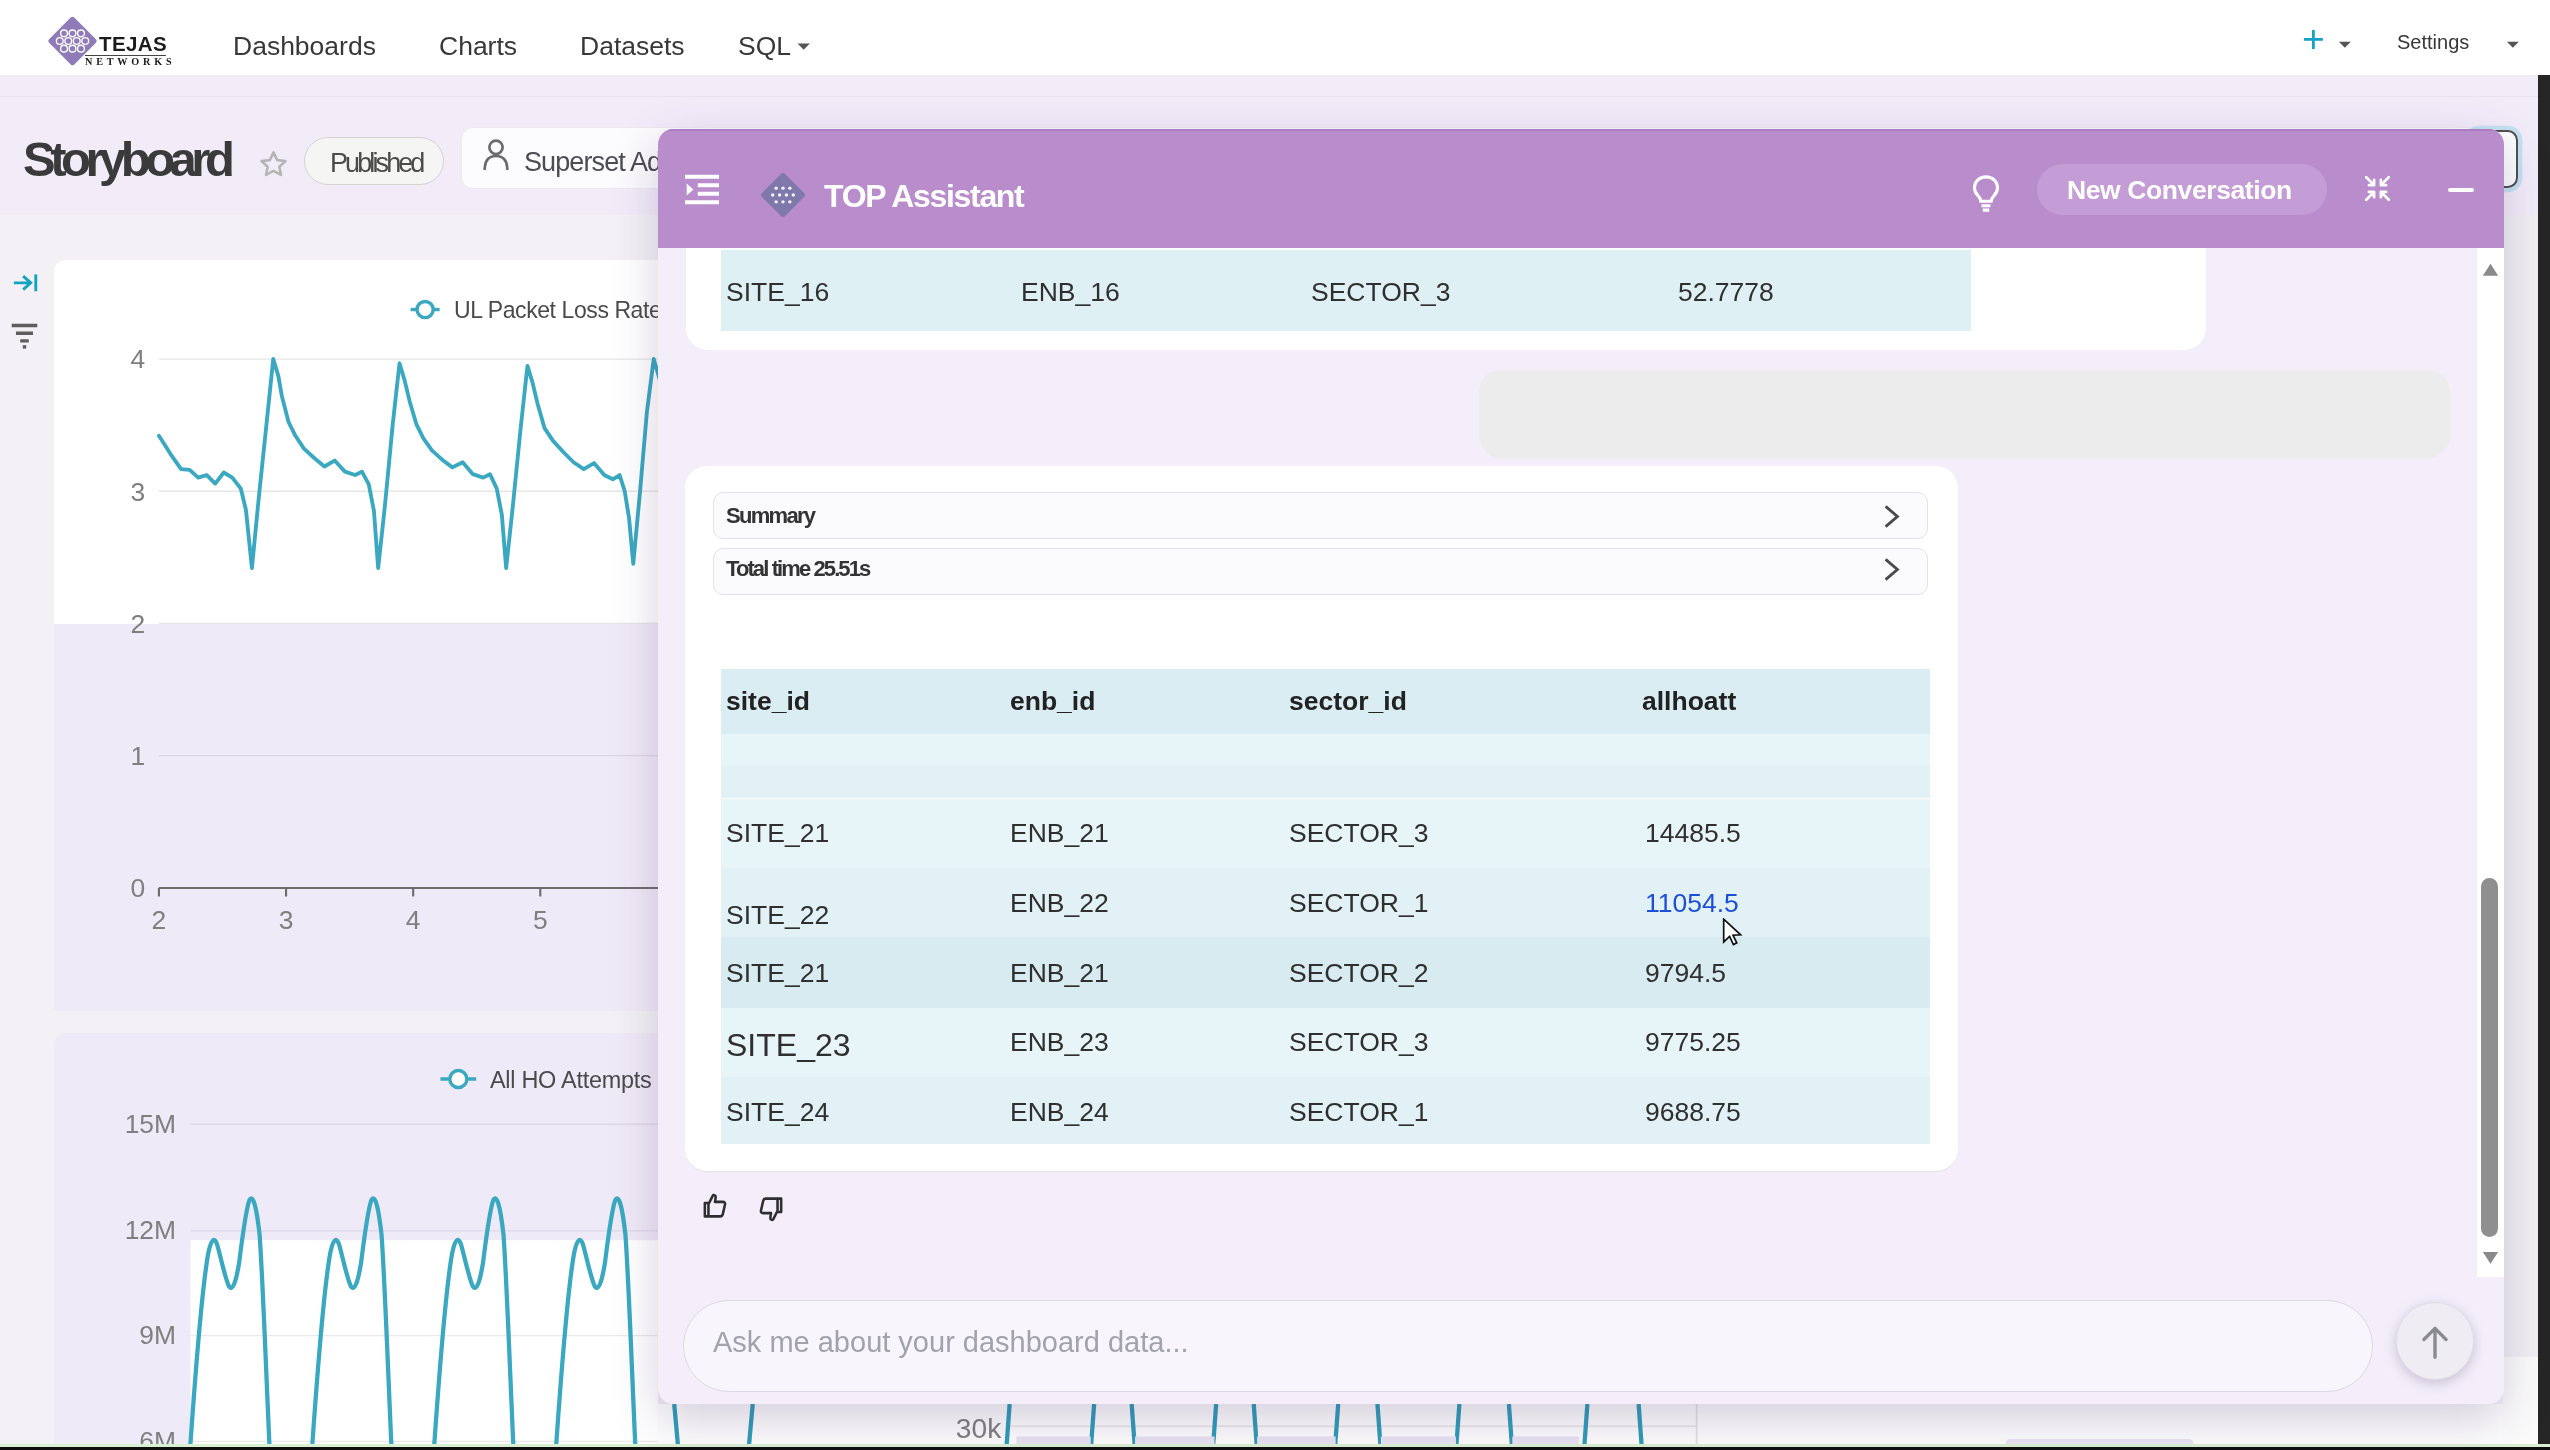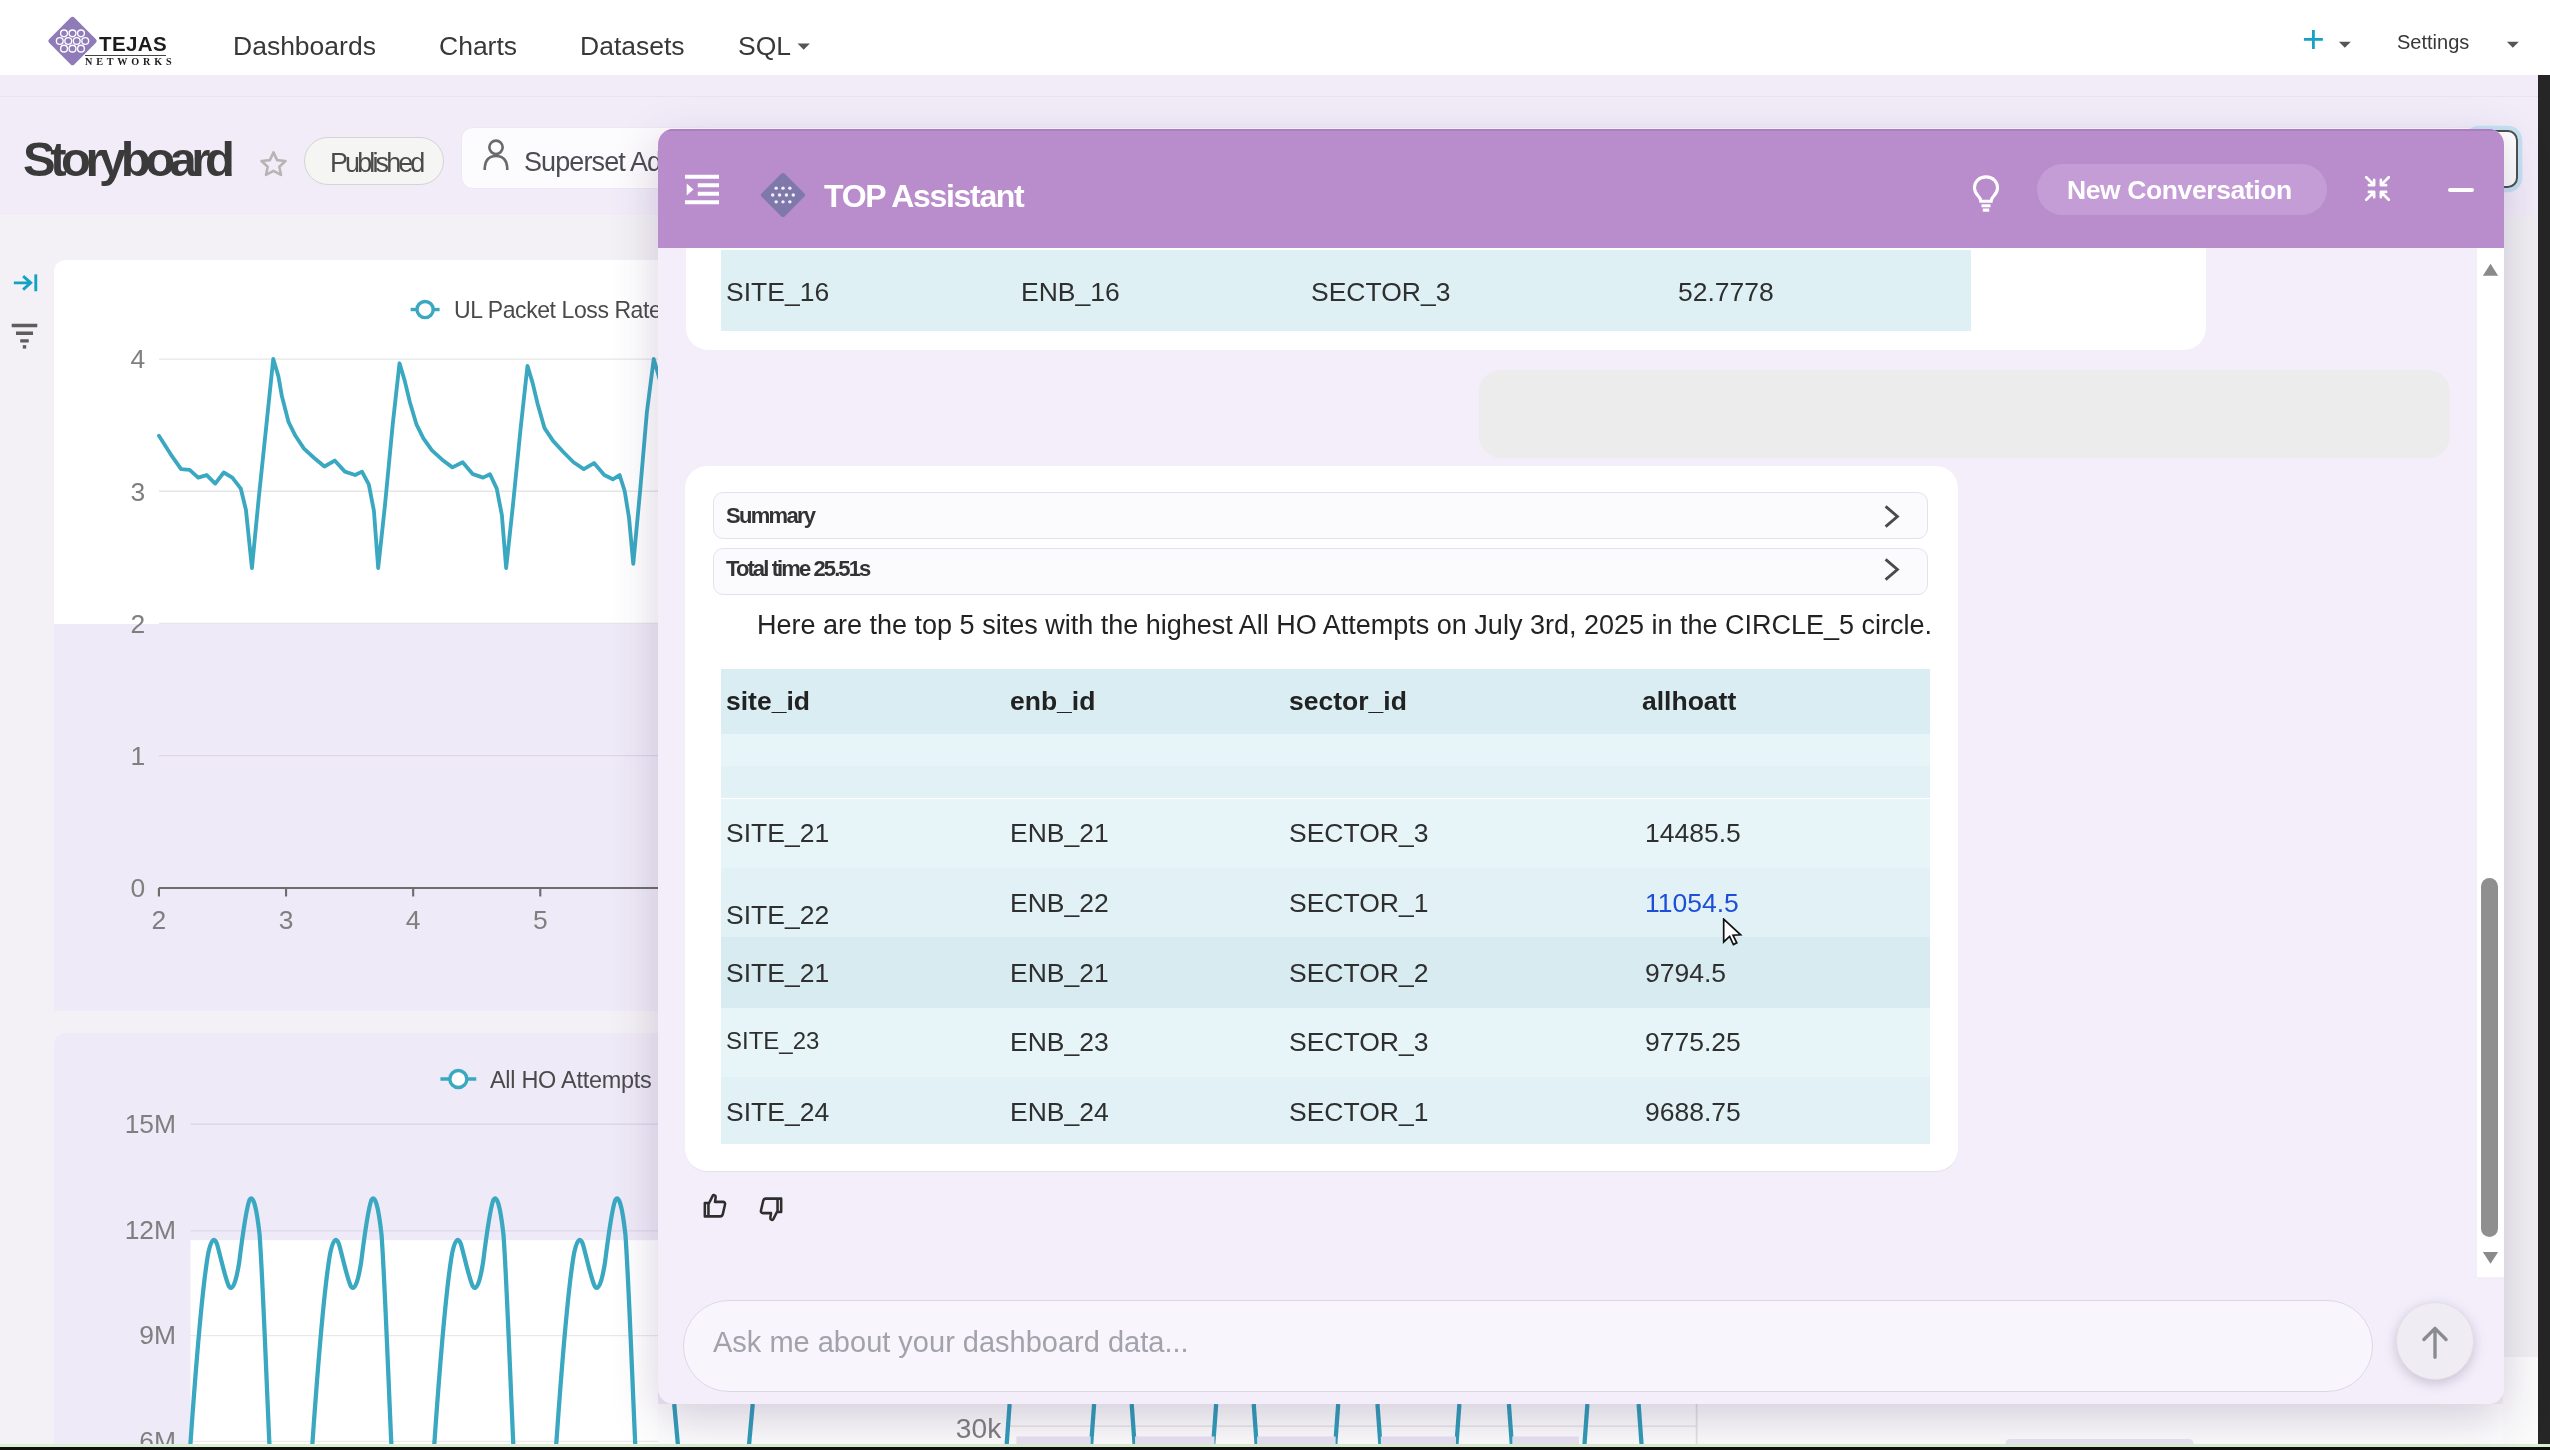--- a/index.html
+++ b/index.html
@@ -234,21 +234,20 @@
   <svg class="abs" style="left:1224px;top:374px;" width="19" height="27" viewBox="0 0 22 32">
       <path d="M4 4 L18 16 L4 28" fill="none" stroke="#4a4a4a" stroke-width="3.4"></path>
     </svg>
 
   <div class="abs" style="left:55px;top:419px;width:1215px;height:47px;background:#fbfafd;border:1.7px solid #e5dfef;border-radius:10.2px;"></div>
   <div class="abs" style="left:68px;top:427px;font-size:22px;font-weight:700;color:#333;letter-spacing:-1.9px;">Total time 25.51s</div>
   <svg class="abs" style="left:1224px;top:427px;" width="19" height="27" viewBox="0 0 22 32">
       <path d="M4 4 L18 16 L4 28" fill="none" stroke="#4a4a4a" stroke-width="3.4"></path>
     </svg>
 
-  <div class="abs" style="left:99px;top:481px;font-size:27px;color:#222;">Here are the top 5 sites with the highest All HO Attempts on July 3rd, 2025 in the CIRCLE_5 circle.</div>
 
   <div class="abs" style="left:63px;top:540px;width:1209px;height:65px;background:#d9edf2;"></div>
   <div class="abs" style="left:63px;top:605px;width:1209px;height:32px;background:#e8f5f8;"></div>
   <div class="abs" style="left:63px;top:637px;width:1209px;height:32px;background:#e1f1f5;"></div>
   <div class="abs" style="left:63px;top:670px;width:1209px;height:69px;background:#e8f5f8;"></div>
   <div class="abs" style="left:63px;top:739px;width:1209px;height:69px;background:#e1f1f5;"></div>
   <div class="abs" style="left:63px;top:808px;width:1209px;height:71px;background:#d7ebf1;"></div>
   <div class="abs" style="left:63px;top:879px;width:1209px;height:69px;background:#e8f5f8;"></div>
   <div class="abs" style="left:63px;top:948px;width:1209px;height:67px;background:#e1f1f5;"></div>
   <div class="abs" style="left:68px;top:557px;font-size:26.5px;font-weight:700;color:#222;">site_id</div>
@@ -264,21 +263,21 @@
   <div class="abs" style="left:68px;top:759px;font-size:26.5px;color:#2f2f2f;margin-top:12px;">SITE_22</div>
   <div class="abs" style="left:352px;top:759px;font-size:26.5px;color:#2f2f2f;">ENB_22</div>
   <div class="abs" style="left:631px;top:759px;font-size:26.5px;color:#2f2f2f;">SECTOR_1</div>
   <div class="abs" style="left:987px;top:759px;font-size:26.5px;color:#1d4ed8;">11054.5</div>
 
   <div class="abs" style="left:68px;top:829px;font-size:26.5px;color:#2f2f2f;">SITE_21</div>
   <div class="abs" style="left:352px;top:829px;font-size:26.5px;color:#2f2f2f;">ENB_21</div>
   <div class="abs" style="left:631px;top:829px;font-size:26.5px;color:#2f2f2f;">SECTOR_2</div>
   <div class="abs" style="left:987px;top:829px;font-size:26.5px;color:#2f2f2f;">9794.5</div>
 
-  <div class="abs" style="left:68px;top:898px;font-size:24px;color:#2f2f2f;">SITE_23</div>
+  <div class="abs" style="left:68px;top:898px;font-size:32px;color:#2f2f2f;">SITE_23</div>
   <div class="abs" style="left:352px;top:898px;font-size:26.5px;color:#2f2f2f;">ENB_23</div>
   <div class="abs" style="left:631px;top:898px;font-size:26.5px;color:#2f2f2f;">SECTOR_3</div>
   <div class="abs" style="left:987px;top:898px;font-size:26.5px;color:#2f2f2f;">9775.25</div>
 
   <div class="abs" style="left:68px;top:968px;font-size:26.5px;color:#2f2f2f;">SITE_24</div>
   <div class="abs" style="left:352px;top:968px;font-size:26.5px;color:#2f2f2f;">ENB_24</div>
   <div class="abs" style="left:631px;top:968px;font-size:26.5px;color:#2f2f2f;">SECTOR_1</div>
   <div class="abs" style="left:987px;top:968px;font-size:26.5px;color:#2f2f2f;">9688.75</div>
 
   <svg class="abs" style="left:42px;top:1062px;" width="29" height="29" viewBox="0 0 24 24">

